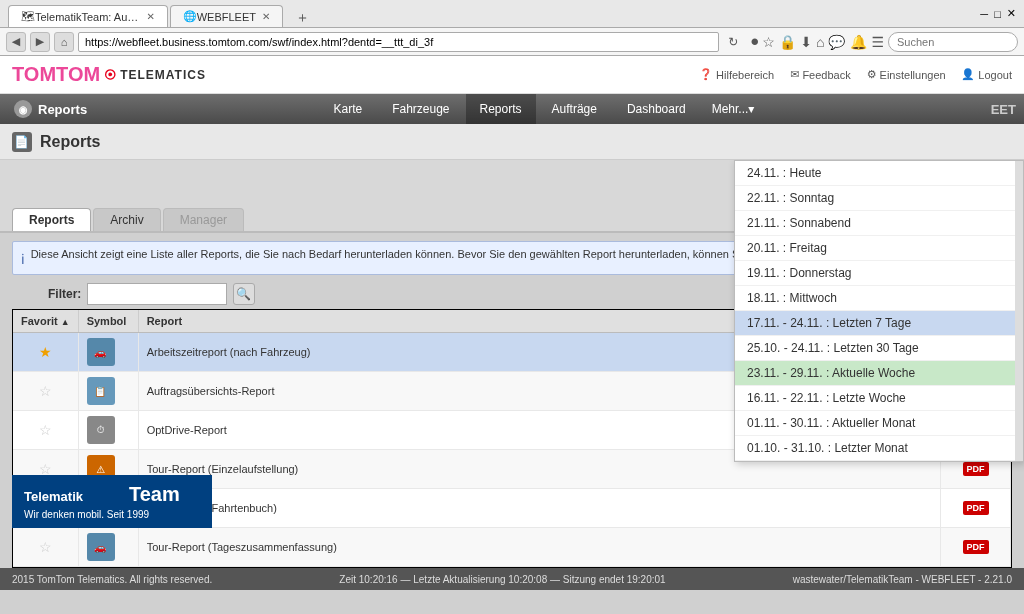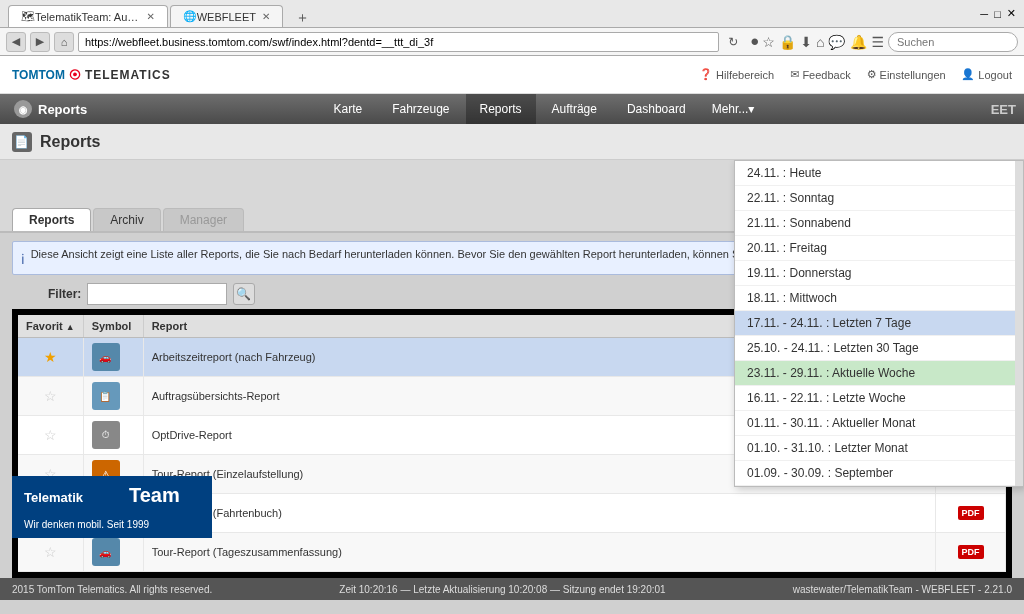--- a/index.html
+++ b/index.html
@@ -96,21 +96,21 @@
       padding: 0 12px;
       border-bottom: 1px solid #ddd;
     }
     .tomtom-logo {
       display: flex;
       align-items: center;
       gap: 4px;
       font-weight: bold;
       font-size: 13px;
     }
-    .tomtom-logo .tt { color: #0369a1; font-weight: 900; font-size: 12px; }
+    .tomtom-logo .tt { color: #ec4899; font-weight: 900; font-size: 20px; }
     .tomtom-logo .telematics { color: #333; font-size: 12px; font-weight: bold; letter-spacing: 1px; }
     .header-links {
       display: flex;
       align-items: center;
       gap: 16px;
       font-size: 11px;
       color: #555;
     }
     .header-link { cursor: pointer; color: #555; display: flex; align-items: center; gap: 3px; }
 
@@ -255,21 +255,21 @@
       border: 1px solid #aaa;
       border-radius: 3px;
       display: flex; align-items: center; justify-content: center;
       font-size: 12px; cursor: pointer;
       margin-left: auto;
     }
 
     
     .table-container {
       margin: 0 12px;
-      border: 6px solid #000000;
+      border: 1px solid #000000;
       background: #a3a3a3;
       flex: 1;
       overflow: hidden;
     }
     table { width: 100%; border-collapse: collapse; }
     thead tr { background: #e0e0e0; }
     thead th {
       padding: 5px 8px;
       text-align: left;
       font-size: 11px;
@@ -328,21 +328,21 @@
       position: absolute;
       bottom: 40px;
       left: 12px;
       background: #004080;
       color: #fff;
       padding: 8px 12px;
       font-size: 13px;
       font-weight: bold;
       width: 200px;
     }
-    .brand-tagline { font-size: 10px; font-weight: normal; margin-top: 12px; }
+    .brand-tagline { font-size: 10px; font-weight: normal; margin-top: 3px; }
     .brand-bold { font-weight: 900; font-size: 20px; margin-left: 46px; }
 
     
     .dropdown-overlay {
       position: absolute;
       top: 0;
       right: 0;
       width: 290px;
       background: #fff;
       border: 1px solid #bbb;
@@ -587,21 +587,20 @@
             <div class="dropdown-item">21.11. : Sonnabend</div>
             <div class="dropdown-item">20.11. : Freitag</div>
             <div class="dropdown-item">19.11. : Donnerstag</div>
             <div class="dropdown-item">18.11. : Mittwoch</div>
             <div class="dropdown-item highlighted">17.11. - 24.11. : Letzten 7 Tage</div>
             <div class="dropdown-item">25.10. - 24.11. : Letzten 30 Tage</div>
             <div class="dropdown-item green-highlight">23.11. - 29.11. : Aktuelle Woche</div>
             <div class="dropdown-item">16.11. - 22.11. : Letzte Woche</div>
             <div class="dropdown-item">01.11. - 30.11. : Aktueller Monat</div>
             <div class="dropdown-item">01.10. - 31.10. : Letzter Monat</div>
-            <div class="dropdown-item">01.09. - 30.09. : September</div>
           </div>
 
       </div>
       <div class="scrollbar-area"></div>
     </div>
 
   </div>
 </div>
 
 <div class="footer">

